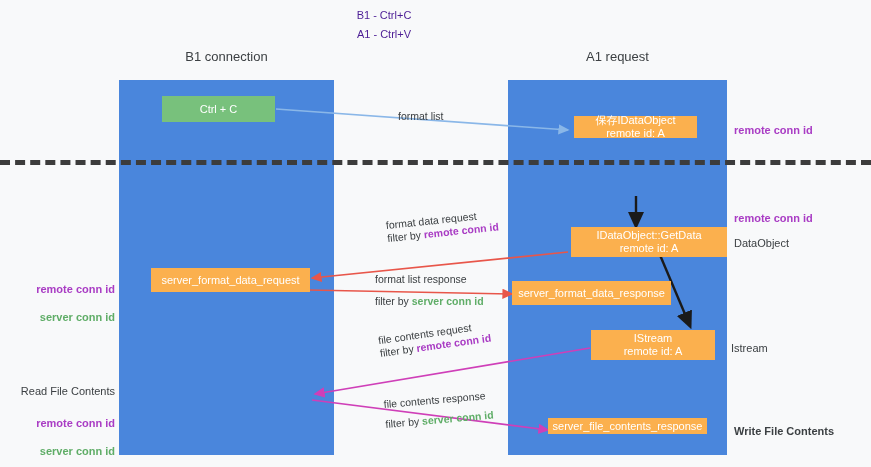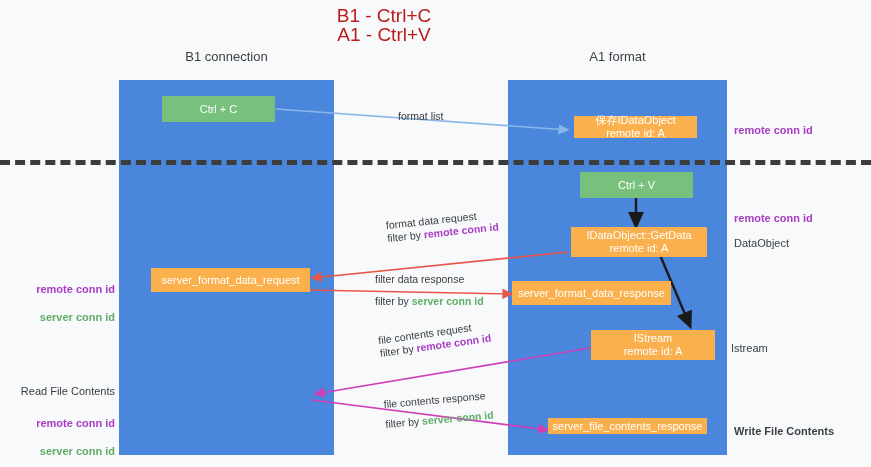--- a/index.html
+++ b/index.html
@@ -9,21 +9,21 @@
     font-family:"Liberation Sans","DejaVu Sans",sans-serif;
     position:relative;overflow:hidden;
     color:#3c4043;
   }
   #stage{position:absolute;inset:0;}
   .abs{position:absolute;}
 
   
   .title{
     left:0;top:6px;width:768px;text-align:center;
-    font-size:19px;line-height:19px;color:#b91c1c;
+    font-size:11px;line-height:19px;color:#4c1d95;
     white-space:pre;
   }
 
   
   .colhead{
     font-size:13px;line-height:13px;text-align:center;color:#3c4043;
   }
 
   
   .lane{background:#4a86dc;}
@@ -63,21 +63,21 @@
 <body>
 
 <div id="stage">
 
   <div class="abs title">B1 - Ctrl+C
 A1 - Ctrl+V</div>
 
   <div class="abs colhead" style="left:119px;top:50px;width:215px;" style2="">B1
 connection</div>
   <div class="abs colhead" style="left:508px;top:50px;width:219px;">A1
-format</div>
+request</div>
 
   <div class="abs lane" style="left:119px;top:80px;width:215px;height:375px;"></div>
   <div class="abs lane" style="left:508px;top:80px;width:219px;height:375px;"></div>
 
   <svg class="ov">
     <defs>
       <marker id="ah-blue" markerWidth="7" markerHeight="7" refX="6" refY="3.2" orient="auto">
         <path d="M0,0 L7,3.2 L0,6.4 z" fill="#8ab7e8"></path>
       </marker>
       <marker id="ah-red" markerWidth="7" markerHeight="7" refX="6" refY="3.2" orient="auto">
@@ -116,25 +116,22 @@
     <span class="two">保存IDataObject
 remote id: A</span>
   </div>
 
   <div class="abs midlbl" style="left:398px;top:102px;margin-top:8px;">
     <span>format list</span>
   </div>
 
   <div class="abs side purple" style="left:734px;top:123px;">remote conn id</div>
 
-  <div class="abs box green" style="left:580px;top:172px;width:113px;height:26px;">
-    <span class="two">Ctrl + V</span>
-  </div>
-
-  <div class="abs box orange" style="left:571px;top:227px;width:136px;height:30px;">
+
+  <div class="abs box orange" style="left:571px;top:227px;width:156px;height:30px;">
     <span class="two">IDataObject::GetData
 remote id: A</span>
   </div>
 
   <div class="abs side purple" style="left:734px;top:211px;">remote conn id</div>
 
   <div class="abs side dark" style="left:734px;top:236px;">DataObject</div>
 
   <div class="abs box orange" style="left:512px;top:281px;width:159px;height:24px;">
     <span>server_format_data_response</span>
@@ -145,21 +142,21 @@
   </div>
 
   <div class="abs midlbl rot-up" style="left:388px;top:219px;transform:rotate(-6deg);">
     <div>format data request</div>
     <div>
       <span>filter by </span><span class="purple">remote conn id</span>
     </div>
   </div>
 
   <div class="abs midlbl" style="left:375px;top:273px;">
-    <div>filter data response</div>
+    <div>format list response</div>
     <div style="margin-top:9px;">
       <span>filter by </span><span class="green-t">server conn id</span>
     </div>
   </div>
 
   <div class="abs side right-al" style="left:8px;top:268px;width:107px;">
     <div class="purple">remote conn id</div>
     <div class="green-t">server conn id</div>
   </div>
 

